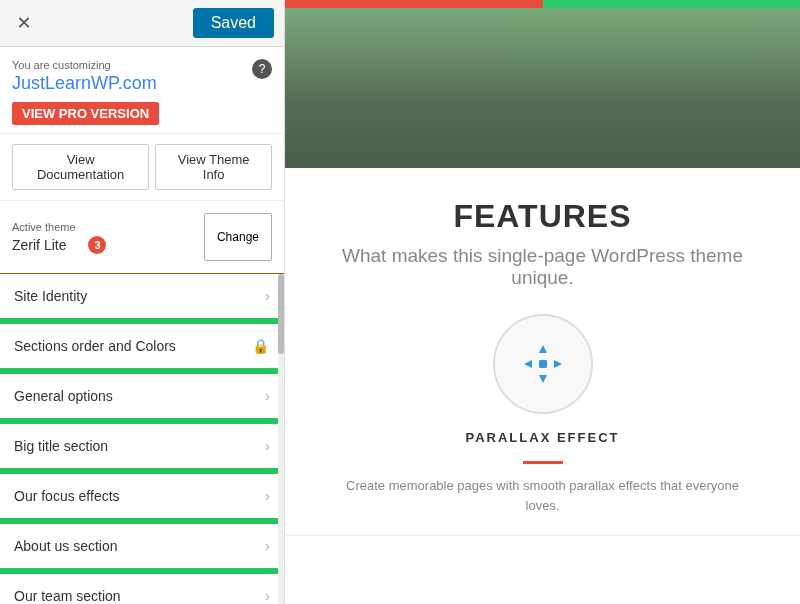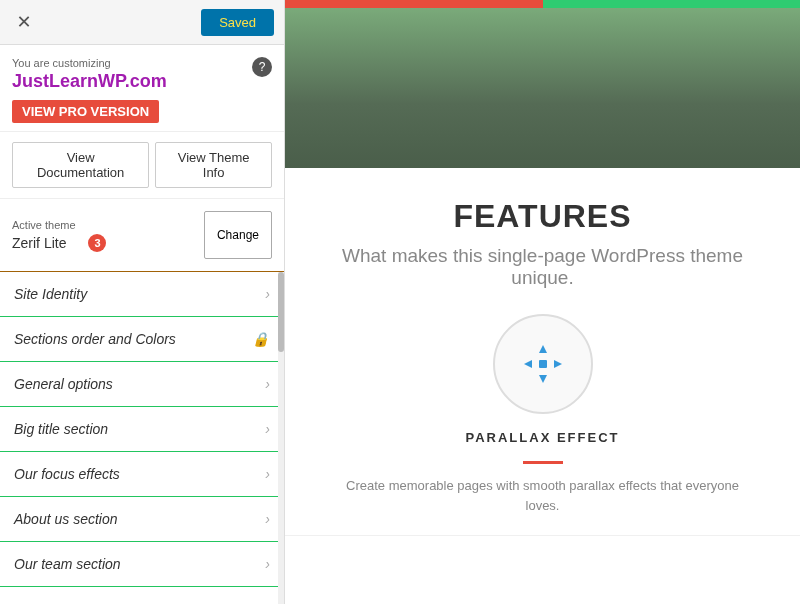--- a/index.html
+++ b/index.html
@@ -33,44 +33,44 @@
       background: none;
       border: none;
       cursor: pointer;
       font-size: 18px;
       color: #555;
       display: flex; align-items: center; justify-content: center;
     }
 
     .saved-btn {
       background: #0073aa;
-      color: #fde047;
+      color: #fef9c3;
       border: none;
       padding: 6px 18px;
       border-radius: 3px;
-      font-size: 13px;
+      font-size: 16px;
       cursor: pointer;
     }
 
     .customizing-section {
       padding: 12px 12px 8px 12px;
       border-bottom: 1px solid #eee;
       position: relative;
     }
 
     .you-are-customizing {
       font-size: 11px;
       color: #666;
       margin-bottom: 2px;
     }
 
     .site-url {
       font-size: 18px;
-      color: #a21caf;
-      font-weight: bold;
+      color: #3b82f6;
+      font-weight: normal;
       margin-bottom: 8px;
     }
 
     .view-pro-btn {
       background: #e74c3c;
       color: #fff;
       border: none;
       padding: 4px 10px;
       font-size: 13px;
       font-weight: bold;
@@ -165,25 +165,24 @@
       list-style: none;
       overflow-y: auto;
       height: 100%;
     }
 
     .nav-item {
       display: flex;
       align-items: center;
       justify-content: space-between;
       padding: 14px 14px;
-      border-bottom: 1px solid #22c55e;
+      border-bottom: 6px solid #22c55e;
       cursor: pointer;
       font-size: 14px;
       color: #333;
-      font-style: italic;
     }
 
     .nav-item-label { font-weight: 400; }
 
     .chevron {
       color: #aaa;
       font-size: 14px;
     }
 
     .lock-icon {

